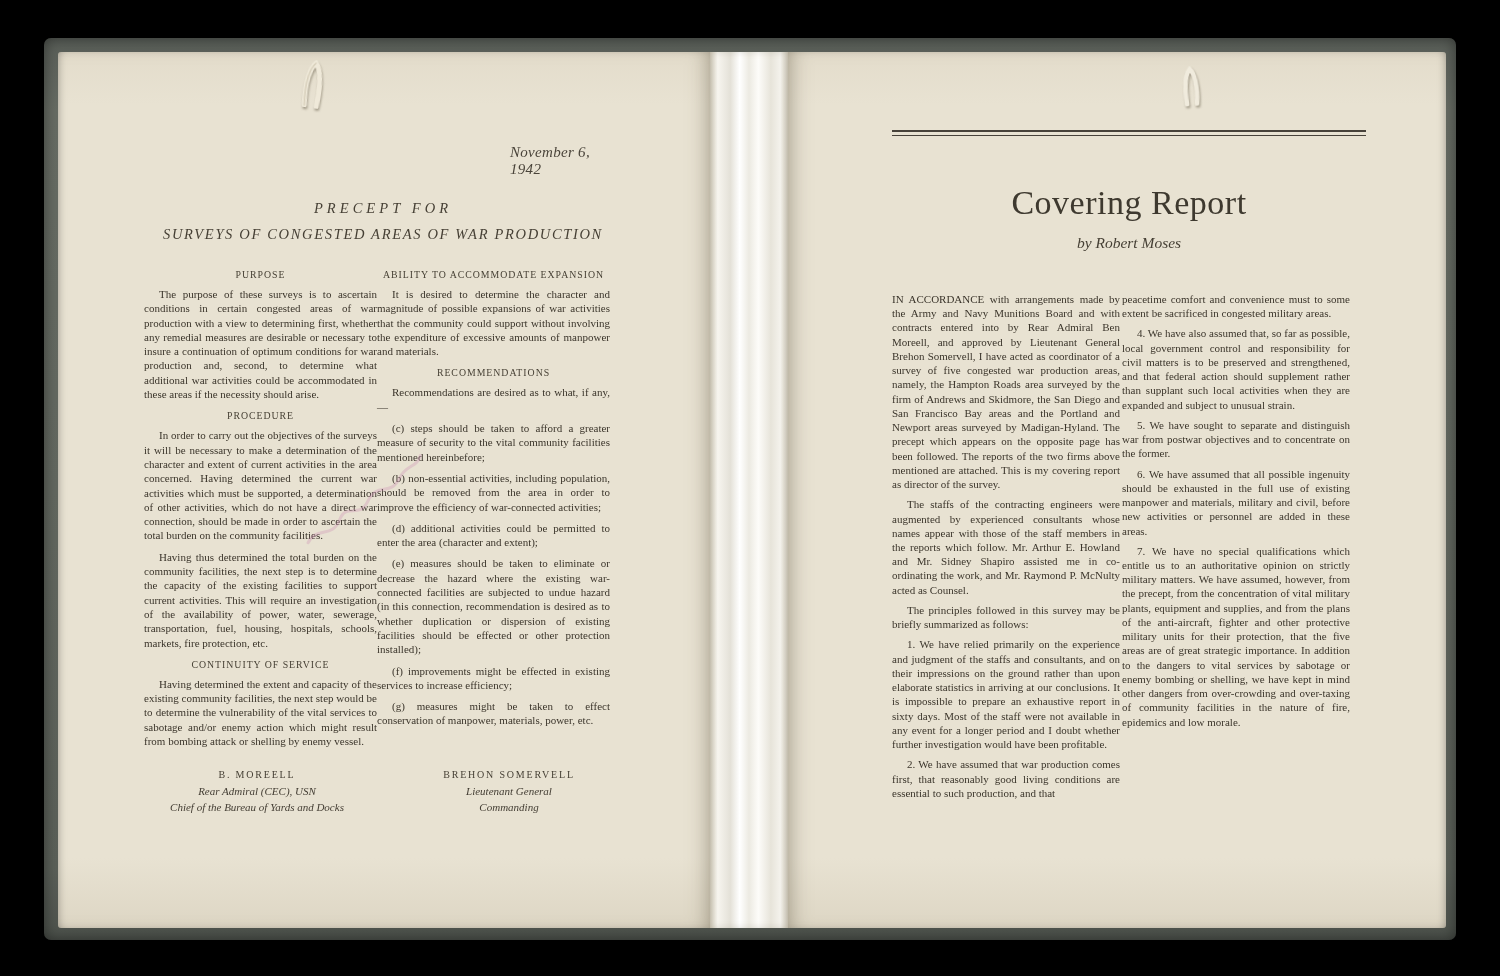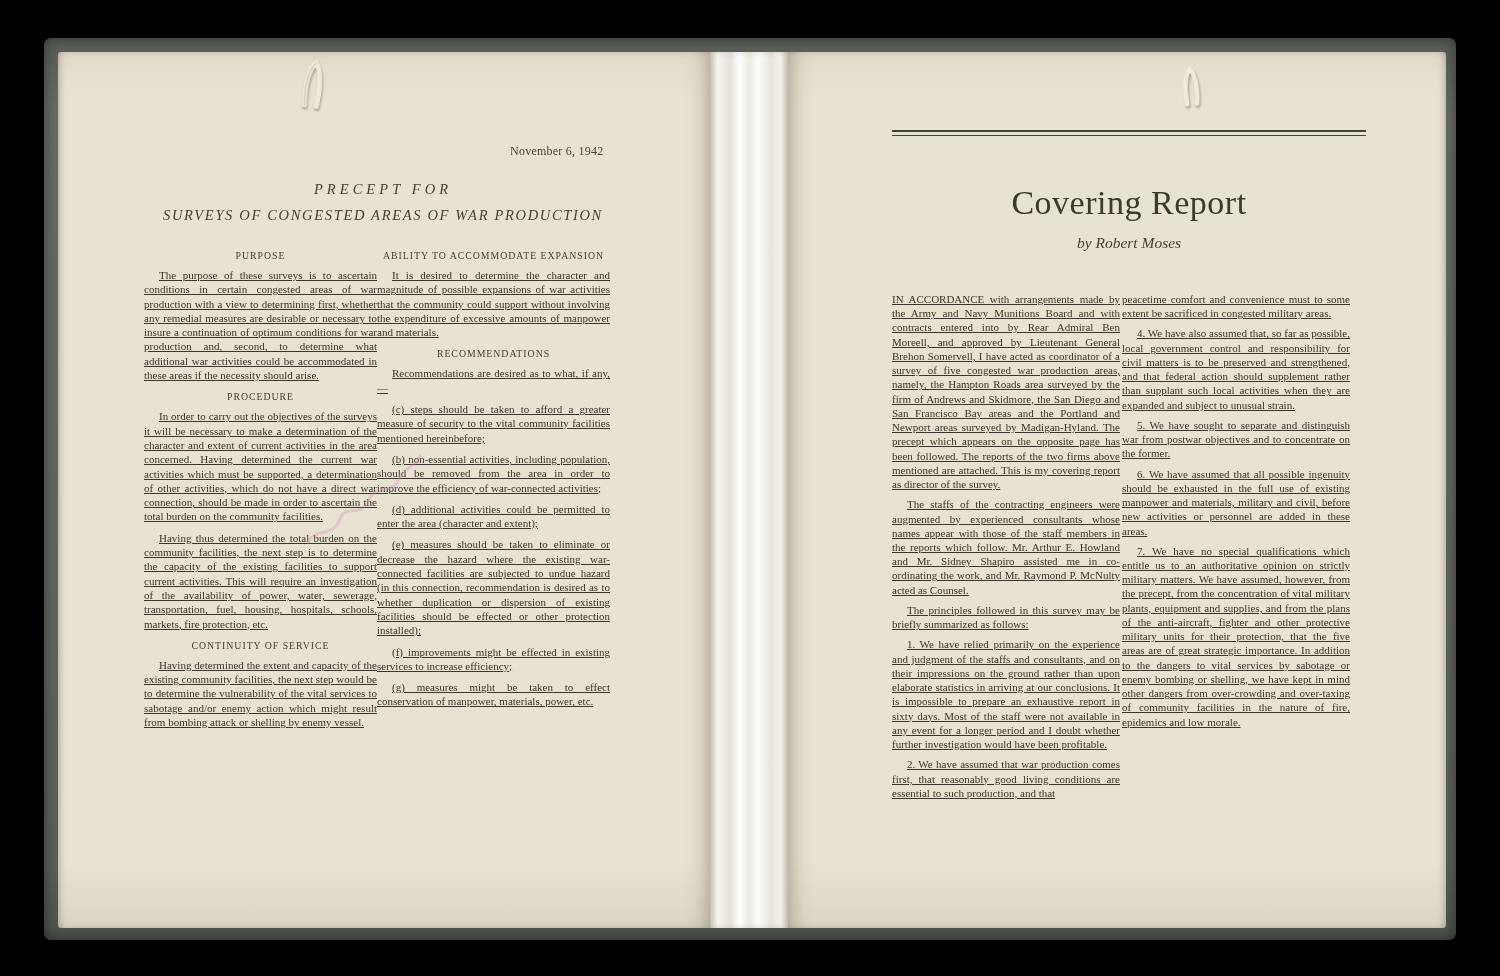--- a/index.html
+++ b/index.html
@@ -37,37 +37,36 @@
     border-radius:0 3px 3px 0;
     box-shadow:inset 14px 0 22px -14px rgba(90,80,60,.55), inset -4px 0 8px -4px rgba(0,0,0,.35);
   }
   
   .prong{position:absolute;filter:drop-shadow(1px 2px 1px rgba(80,70,50,.45));}
   .prong.lp{left:238px;top:8px;transform:rotate(8deg);}
   .prong.rp{left:390px;top:14px;transform:rotate(-4deg);}
   
   .lp-inner{position:absolute;inset:0;padding:92px 88px 0 86px;box-sizing:border-box;}
   .date-line{
-    font-size:12px;color:#4a443a;
+    font-style:italic;font-size:15px;color:#4a443a;
     padding-left:366px;letter-spacing:.02em;
   }
   .precept-title{margin-top:22px;text-align:center;color:#453f34;font-style:italic;}
   .precept-title .t1{font-size:14.5px;letter-spacing:.28em;}
   .precept-title .t2{font-size:14.5px;letter-spacing:.115em;margin-top:9px;}
   .columns{display:flex;margin-top:26px;}
   .col{width:233px;}
   .sec-heading{
     text-align:center;font-size:9.8px;letter-spacing:.1em;color:#474135;
     margin:9px 0 7px;
   }
   .section:first-child .sec-heading{margin-top:0;}
   .body-para{
     margin:0 0 7px;font-size:11px;line-height:1.3;text-align:justify;
     text-indent:15px;
-    text-decoration:underline;
   }
   .signatures{
     position:absolute;left:86px;right:88px;bottom:112px;
     display:flex;justify-content:center;gap:52px;text-align:center;
   }
   .sig-block{min-width:200px;}
   .sig-name{font-size:10px;letter-spacing:.18em;color:#453f34;margin-bottom:4px;}
   .sig-line{font-style:italic;font-size:11px;line-height:1.45;color:#43 3d33;}
   .sig-line{color:#433d33;}
   
@@ -132,20 +131,32 @@
               <p class="body-para">(c) steps should be taken to afford a greater measure of security to the vital community facilities mentioned hereinbefore;</p>
               <p class="body-para">(b) non-essential activities, including population, should be removed from the area in order to improve the efficiency of war-connected activities;</p>
               <p class="body-para">(d) additional activities could be permitted to enter the area (character and extent);</p>
               <p class="body-para">(e) measures should be taken to eliminate or decrease the hazard where the existing war-connected facilities are subjected to undue hazard (in this connection, recommendation is desired as to whether duplication or dispersion of existing facilities should be effected or other protection installed);</p>
               <p class="body-para">(f) improvements might be effected in existing services to increase efficiency;</p>
               <p class="body-para">(g) measures might be taken to effect conservation of manpower, materials, power, etc.</p>
             </div>
           </div>
       </div>
     </div>
+    <div class="signatures">
+        <div class="sig-block">
+          <div class="sig-name">B. MOREELL</div>
+          <div class="sig-line">Rear Admiral (CEC), USN</div>
+          <div class="sig-line">Chief of the Bureau of Yards and Docks</div>
+        </div>
+        <div class="sig-block">
+          <div class="sig-name">BREHON SOMERVELL</div>
+          <div class="sig-line">Lieutenant General</div>
+          <div class="sig-line">Commanding</div>
+        </div>
+      </div>
     <div class="stamp">
       <svg width="150" height="70" viewBox="0 0 150 70">
         <path d="M6 52 C20 40 30 58 44 44 C58 30 62 52 78 38 C94 24 100 44 116 30 C128 20 136 28 144 18" fill="none" stroke="#c77fae" stroke-width="3" stroke-linecap="round" opacity="0.55"></path>
       </svg>
     </div>
   </div>
 
   <div class="spine"></div>
 
   <div class="page right">

